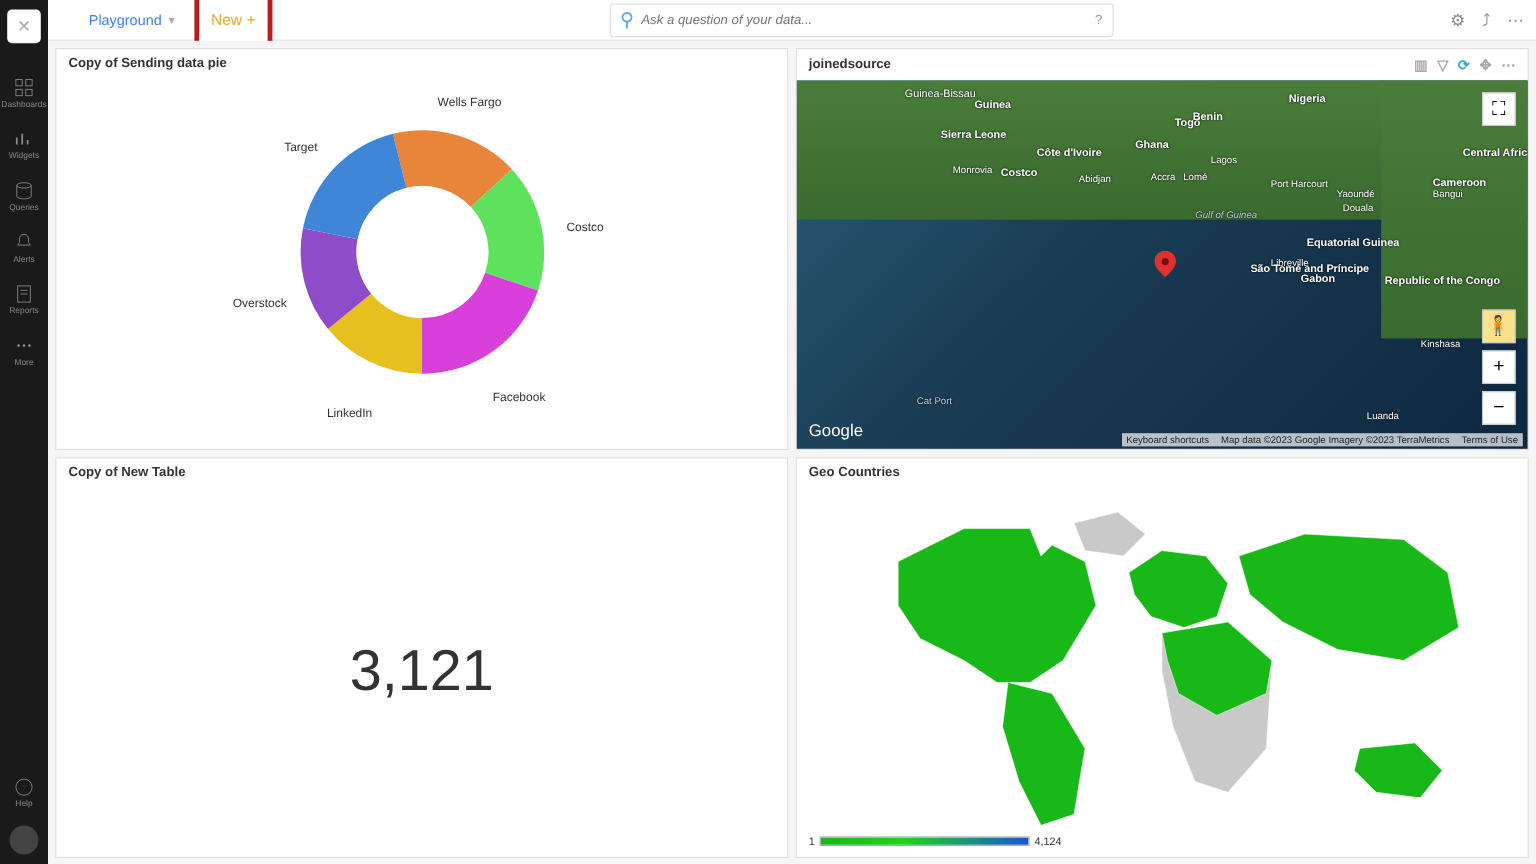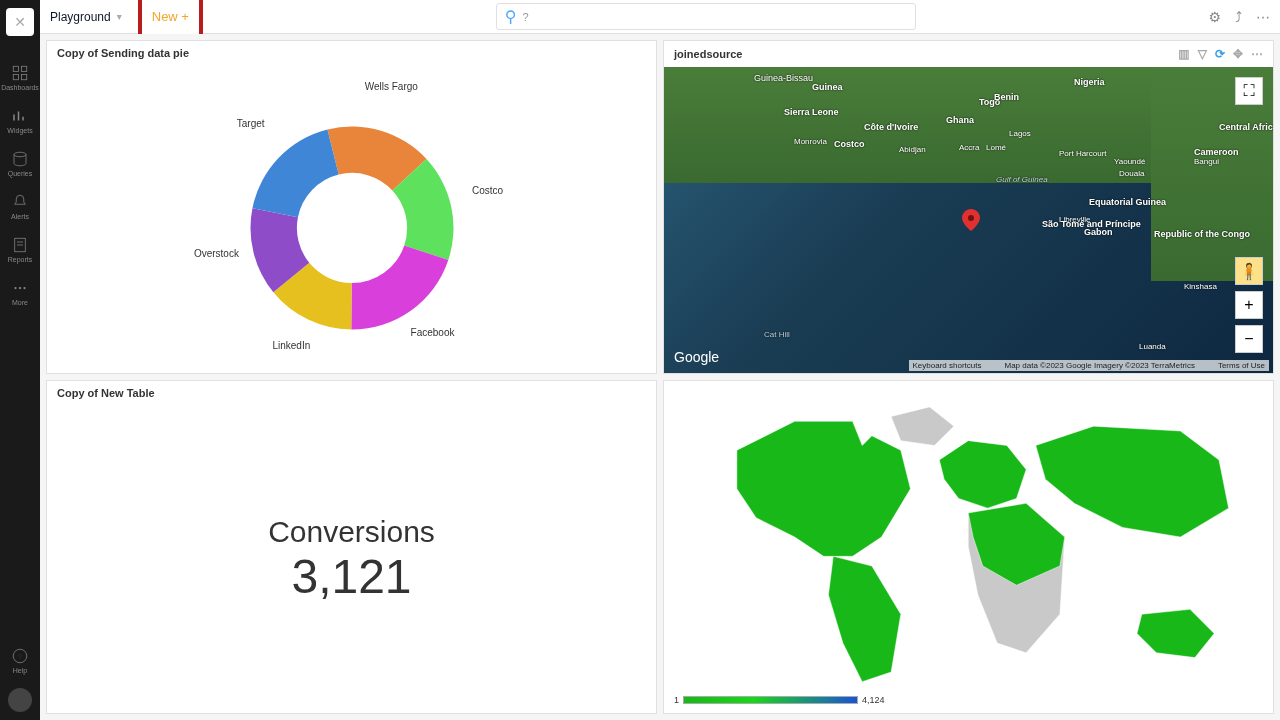--- a/index.html
+++ b/index.html
@@ -9,47 +9,47 @@
 .sidebar .logo { width: 28px; height: 28px; background: #fff; border-radius: 4px; margin-bottom: 20px; display:flex; align-items:center; justify-content:center; font-size:14px;}
 .sidebar .nav-item { width: 40px; display:flex; flex-direction:column; align-items:center; padding: 8px 0; cursor:pointer; }
 .sidebar .nav-item .icon { width:18px; height:18px; margin-bottom:2px;}
 .sidebar .nav-item .label { font-size:7px; color:#888; }
 .sidebar .spacer { flex:1; }
 .sidebar .help { margin-bottom: 6px; }
 .sidebar .avatar-dot { width:24px; height:24px; border-radius:50%; background:#444; margin-bottom:8px; }
 .main { flex:1; display:flex; flex-direction:column; }
 .topbar { height:34px; background:#fff; border-bottom:1px solid #e0e0e0; display:flex; align-items:center; padding:0 10px; }
 .breadcrumb { display:flex; align-items:center; color:#666; font-size:12px; }
-.breadcrumb .name { color:#0f172a; margin-right:6px; }
+.breadcrumb .name { color:#3b82f6; margin-right:6px;margin-left:24px; }
 .chev { color:#aaa; font-size:10px; margin-right:10px; }
 .new-btn { border:4px solid #b91c1c; color:#f4a62a; background:#fff; padding:19px 10px; border-radius:3px; font-size:13px; cursor:pointer; margin-left:6px;}
 .search-wrap { flex:1; display:flex; justify-content:center; }
 .search { width:420px; border:1px solid #e0e0e0; border-radius:3px; display:flex; align-items:center; padding:3px 8px; }
 .search .sicon { margin-right:6px; color:#4da6ff; }
 .search input { border:none; outline:none; font-size:11px; flex:1; color:#888; font-style:italic; }
 .search .qicon { color:#999; font-size:11px; }
 .topbar-right { display:flex; align-items:center; gap:14px; color:#888; }
 .topbar-right .ticon { cursor:pointer; font-size:14px; }
 .grid { flex:1; display:grid; grid-template-columns:1fr 1fr; grid-template-rows:1fr 1fr; gap:6px; padding:6px; background:#f5f5f5; }
 .widget { background:#fff; border:1px solid #e0e0e0; position:relative; display:flex; flex-direction:column; }
 .widget .whead { padding:6px 10px; font-size:11px; font-weight:bold; color:#333; display:flex; align-items:center; justify-content:space-between; }
 .widget .wtools { display:flex; gap:8px; color:#aaa; font-size:12px; }
 .widget .wbody { flex:1; position:relative; overflow:hidden; }
-.donut-wrap { position:relative; height:100%; display:flex; align-items:flex-end; justify-content:center; }
+.donut-wrap { position:relative; height:100%; display:flex; align-items:flex-start; justify-content:center; }
 .donut-svg { width:290px; height:290px; }
 .donut-label { position:absolute; font-size:10px; color:#333; white-space:nowrap; }
 .map-body { background:linear-gradient(135deg,#2a5d7a 0%,#1a3d54 40%,#0d2840 100%); position:relative; width:100%; height:100%; }
 .map-land { position:absolute; background:#3d7a3d; }
 .map-label { position:absolute; color:#fff; font-size:9px; text-shadow:0 0 2px #000; white-space:nowrap; }
 .map-pin { position:absolute; width:18px; height:22px; }
 .map-ctrls { position:absolute; right:10px; bottom:20px; display:flex; flex-direction:column; gap:6px; }
 .map-ctrls .mc { width:28px; height:28px; background:#fff; border:1px solid #ccc; display:flex; align-items:center; justify-content:center; cursor:pointer; font-size:16px; }
 .map-full { position:absolute; right:10px; top:10px; width:28px; height:28px; background:#fff; border:1px solid #ccc; display:flex; align-items:center; justify-content:center; cursor:pointer; }
 .map-google { position:absolute; left:10px; bottom:8px; color:#fff; font-size:14px; font-family:Arial; }
-.map-attr { position:absolute; right:4px; bottom:2px; font-size:8px; color:#222; background:rgba(255,255,255,0.7); padding:1px 4px; display:flex; gap:23px; }
+.map-attr { position:absolute; right:4px; bottom:2px; font-size:8px; color:#222; background:rgba(255,255,255,0.7); padding:1px 4px; display:flex; gap:10px; }
 .kpi-body { display:flex; flex-direction:column; align-items:center; justify-content:center; height:100%; }
 .kpi-title { font-size:30px; color:#333; font-weight:400;}
 .kpi-value { font-size:48px; color:#333; font-weight:400; }
 .choro-body { display:flex; align-items:center; justify-content:center; height:100%; position:relative; }
 .choro-legend { position:absolute; bottom:8px; left:10px; display:flex; align-items:center; gap:4px; font-size:9px; color:#333; }
 .choro-legend .bar { width:175px; height:8px; background:linear-gradient(90deg,#18b818 0%,#18d818 40%,#1a53d8 100%); border:1px solid #aaa; }
 svg text { font-size:10px; fill:#333; }
 </style>
 </head>
 <body>
@@ -115,20 +115,21 @@
   <div class="main">
     <div class="topbar">
       <div class="breadcrumb">
         <span class="name">Playground</span>
         <span class="chev">▾</span>
       </div>
       <button class="new-btn">New +</button>
       <div class="search-wrap">
         <div class="search">
           <span class="sicon">⚲</span>
+          <input placeholder="Ask a question of your data..." style="">
           <span class="qicon">?</span>
         </div>
       </div>
       <div class="topbar-right">
         <span class="ticon">⚙</span>
         <span class="ticon">⤴</span>
         <span class="ticon">⋯</span>
       </div>
     </div>
 
@@ -195,21 +196,21 @@
           <span class="map-label" style="left:530px;top:90px;font-size:8px">Bangui</span>
           <span class="map-label" style="left:555px;top:55px;font-weight:bold;text-align:center">Central African Republic</span>
           <span class="map-label" style="left:425px;top:130px;font-weight:bold">Equatorial Guinea</span>
           <span class="map-label" style="left:395px;top:148px;font-size:8px">Libreville</span>
           <span class="map-label" style="left:378px;top:152px;font-weight:bold">São Tomé and Príncipe</span>
           <span class="map-label" style="left:490px;top:162px;font-weight:bold">Republic of the Congo</span>
           <span class="map-label" style="left:420px;top:160px;font-weight:bold">Gabon</span>
           <span class="map-label" style="left:520px;top:215px;font-size:8px">Kinshasa</span>
           <span class="map-label" style="left:475px;top:275px;font-size:8px">Luanda</span>
           <span class="map-label" style="left:332px;top:108px;font-size:8px;font-style:italic;color:#bcd">Gulf of Guinea</span>
-          <span class="map-label" style="left:100px;top:263px;font-size:8px;color:#bcd">Cat Hill</span>
+          <span class="map-label" style="left:100px;top:263px;font-size:8px;color:#bcd">Cat Port</span>
 
           <svg class="map-pin" style="left:298px;top:142px">
               <path d="M9 0C4 0 0 4 0 9c0 6 9 13 9 13s9-7 9-13c0-5-4-9-9-9z" fill="#e03030"></path>
               <circle cx="9" cy="9" r="3" fill="#701010"></circle>
             </svg>
           <div class="map-full">⛶</div>
           <div class="map-ctrls">
             <div class="mc" style="background:#fde08a">🧍</div>
             <div class="mc">+</div>
             <div class="mc">−</div>
@@ -221,26 +222,28 @@
             <span>Terms of Use</span>
           </div>
         </div>
       </div>
 
       <div class="widget">
         <div class="whead">
           <span>Copy of New Table</span>
         </div>
         <div class="wbody kpi-body">
-          <div class="kpi-title">Conversions</div>
           <div class="kpi-value">3,121</div>
         </div>
       </div>
 
       <div class="widget">
+        <div class="whead">
+          <span>Geo Countries</span>
+        </div>
         <div class="wbody choro-body">
           <svg viewBox="0 0 600 320" width="95%" height="95%">
             <g fill="#18b818" stroke="#fff" stroke-width="0.5">
 
               <path d="M60 60 L120 30 L180 30 L190 55 L200 45 L230 60 L240 100 L210 150 L180 170 L150 170 L120 150 L80 130 L60 100 Z"></path>
               <path d="M160 170 L200 180 L230 230 L220 290 L190 300 L170 260 L155 210 Z"></path>
               <path d="M270 70 L300 50 L340 55 L360 80 L350 110 L320 120 L290 110 L275 90 Z"></path>
               <path d="M300 125 L360 115 L400 150 L395 230 L360 270 L330 260 L310 210 L300 160 Z" fill="#c9c9c9"></path>
               <path d="M300 125 L360 115 L400 150 L395 180 L350 200 L315 180 L305 150 Z"></path>
               <path d="M370 55 L430 35 L520 40 L560 70 L570 120 L520 150 L460 140 L410 115 L380 90 Z"></path>

